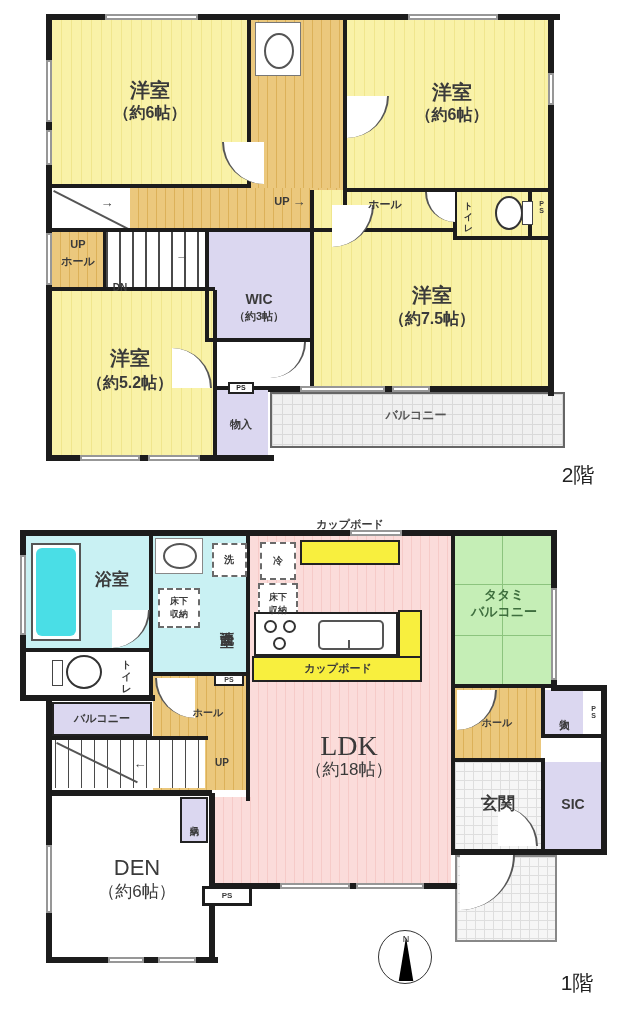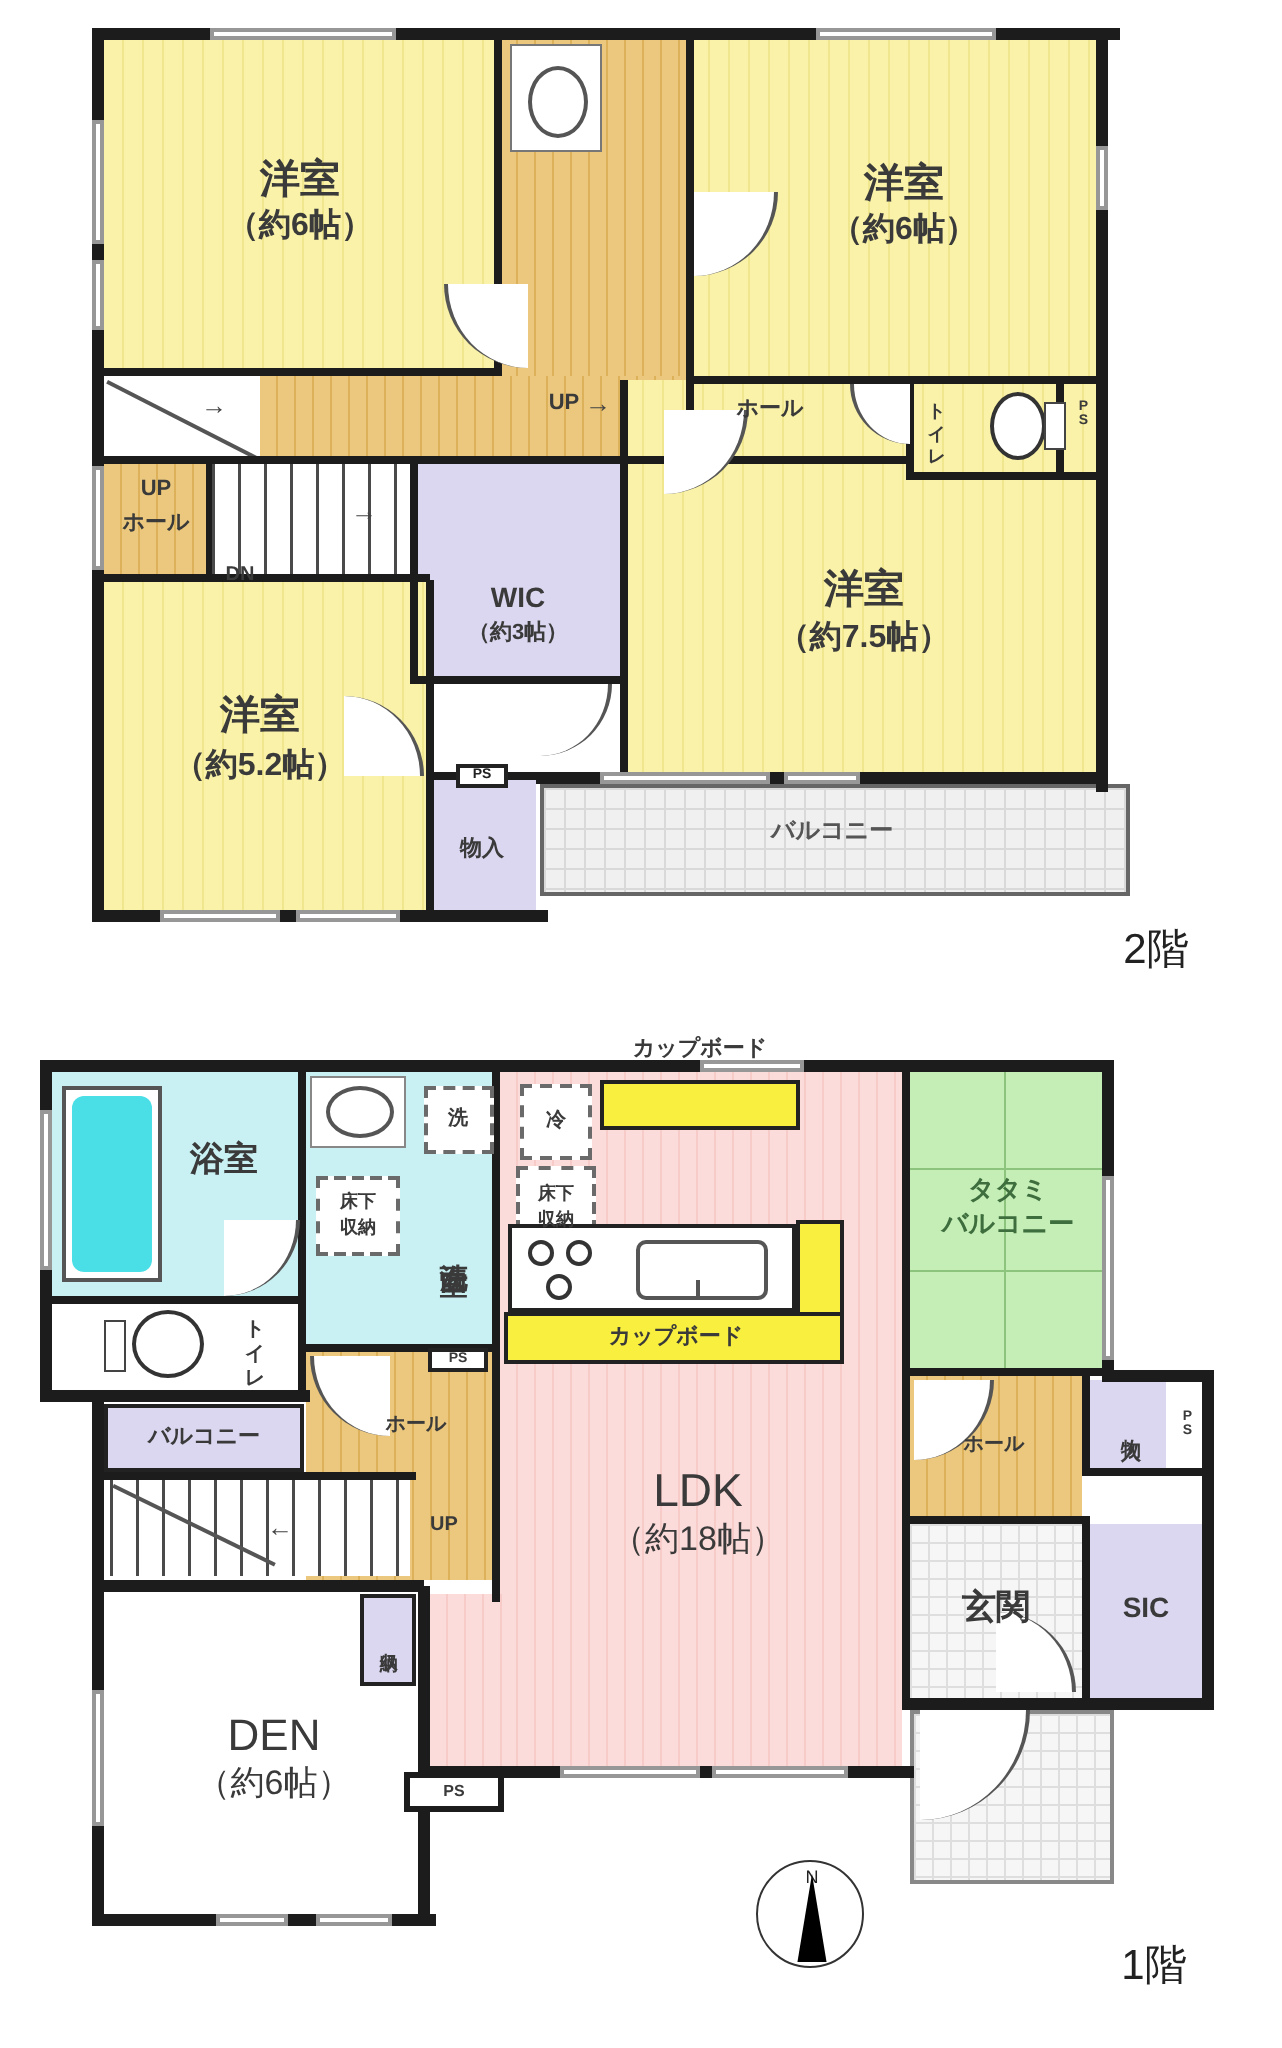--- a/index.html
+++ b/index.html
@@ -237,21 +237,21 @@
   <div class="lbl" style="left:278px;top:597px;font-size:9px;">床下</div>
   <div class="lbl" style="left:278px;top:610px;font-size:9px;">収納</div>
   <div class="lbl" style="left:350px;top:525px;font-size:11px;">カップボード</div>
   <div class="lbl" style="left:338px;top:669px;font-size:11px;">カップボード</div>
   <div class="lbl" style="left:504px;top:595px;font-size:13px;color:#3e6e3e;">タタミ</div>
   <div class="lbl" style="left:504px;top:612px;font-size:13px;color:#3e6e3e;">バルコニー</div>
   <div class="lbl vt" style="left:126px;top:671px;font-size:10px;">トイレ</div>
   <div class="lbl" style="left:102px;top:719px;font-size:11px;">バルコニー</div>
   <div class="lbl" style="left:208px;top:713px;font-size:10px;">ホール</div>
   <div class="lbl" style="left:222px;top:763px;font-size:10px;">UP</div>
-  <div class="lbl" style="left:349px;top:746px;font-size:23px;font-weight:normal;">LDK</div>
+  <div class="lbl" style="left:349px;top:746px;font-size:28px;font-weight:normal;font-family:Liberation Serif, serif;">LDK</div>
   <div class="lbl" style="left:349px;top:770px;font-size:17px;font-weight:normal;">（約18帖）</div>
   <div class="lbl vt" style="left:194px;top:820px;font-size:9px;">収納</div>
   <div class="lbl" style="left:137px;top:868px;font-size:22px;font-weight:normal;">DEN</div>
   <div class="lbl" style="left:137px;top:892px;font-size:17px;font-weight:normal;">（約6帖）</div>
   <div class="lbl" style="left:497px;top:723px;font-size:10px;">ホール</div>
   <div class="lbl vt" style="left:564px;top:712px;font-size:10px;">物入</div>
   <div class="lbl vt" style="left:593px;top:712px;font-size:7px;letter-spacing:0;">PS</div>
   <div class="lbl" style="left:573px;top:804px;font-size:14px;">SIC</div>
   <div class="lbl" style="left:498px;top:804px;font-size:17px;">玄関</div>
   <div class="lbl" style="left:229px;top:680px;font-size:7px;letter-spacing:0;">PS</div>

